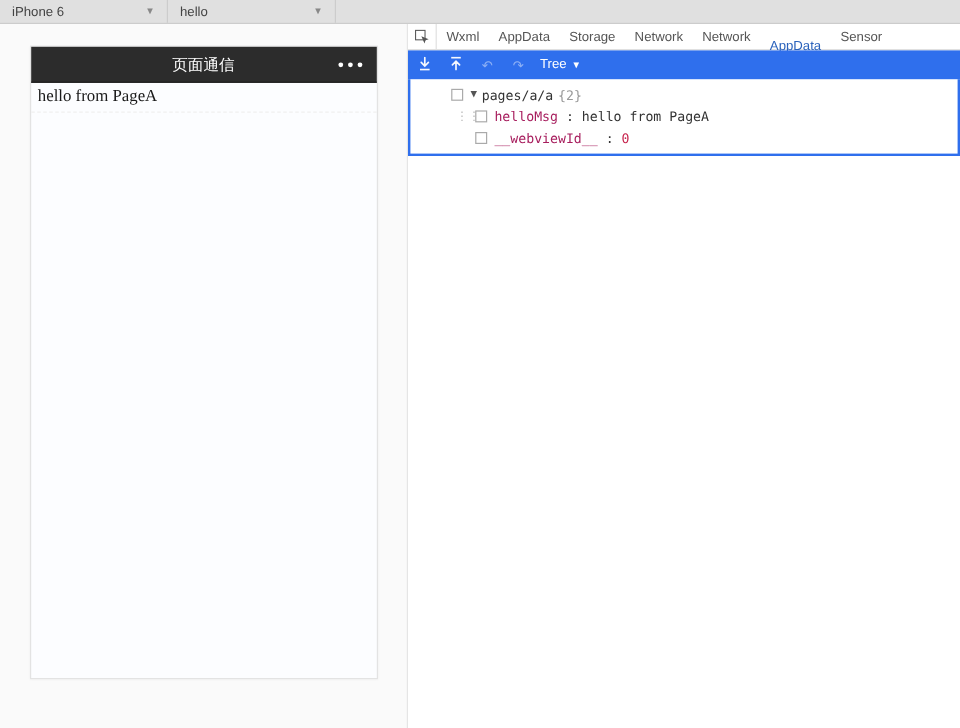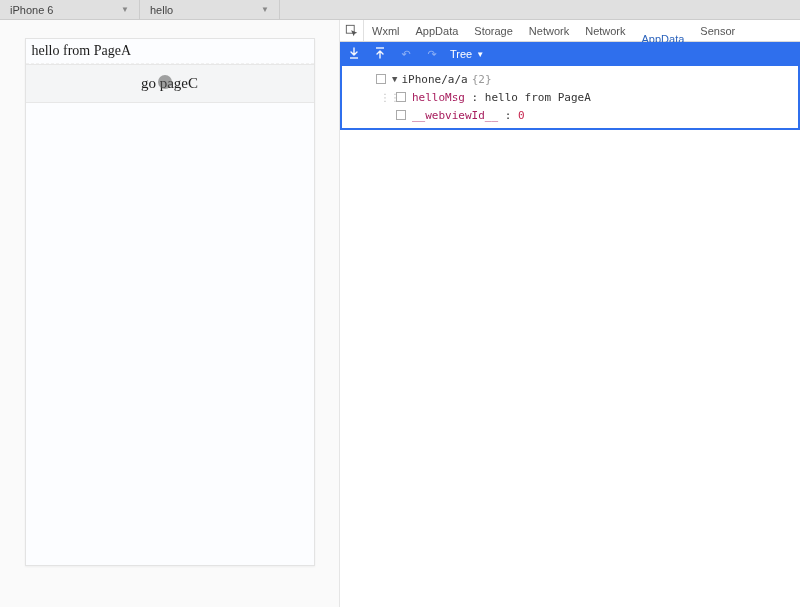--- a/index.html
+++ b/index.html
@@ -191,26 +191,30 @@
     <span>hello</span>
     <span class="tri">▼</span>
   </div>
   <div class="filler"></div>
 </div>
 
 <div class="split">
 
   <div class="sim-wrap">
     <div class="phone">
+      <div class="phone-nav">
+        <span>页面通信</span>
+        <div class="dots">
+          <span></span>
+            <span></span>
+            <span></span>
+        </div>
+      </div>
       <div class="phone-body">
         <div class="phone-text">hello from PageA</div>
-        <div class="phone-btn">
-          <span>go pageC</span>
-          <span class="click-dot"></span>
-        </div>
       </div>
     </div>
   </div>
 
   <div class="devtools">
     <div class="dt-tabs">
       <div class="inspect">
         <svg class="inspect-ic" viewBox="0 0 16 16">
           <rect x="1.5" y="1.5" width="9" height="9" fill="none" stroke="#555" stroke-width="1"></rect>
           <path d="M7 7 L14 10 L11 11 L10 14 Z" fill="#555"></path>
@@ -258,21 +262,21 @@
         <span>Tree</span>
         <span class="tri">▼</span>
       </span>
     </div>
 
     <div class="dt-tree">
       <div class="row indent1">
         <span class="handle">⋮⋮</span>
         <span class="cb"></span>
         <span class="disc">▼</span>
-        <span>iPhone/a/a</span>
+        <span>pages/a/a</span>
         <span class="meta">{2}</span>
       </div>
 
       <div class="row indent2 has-handle">
         <span class="handle">⋮⋮</span>
         <span class="cb"></span>
         <span class="k">helloMsg</span>
         <span class="col">&nbsp;:&nbsp;</span>
         <span class="v-str">hello from PageA</span>
       </div>

